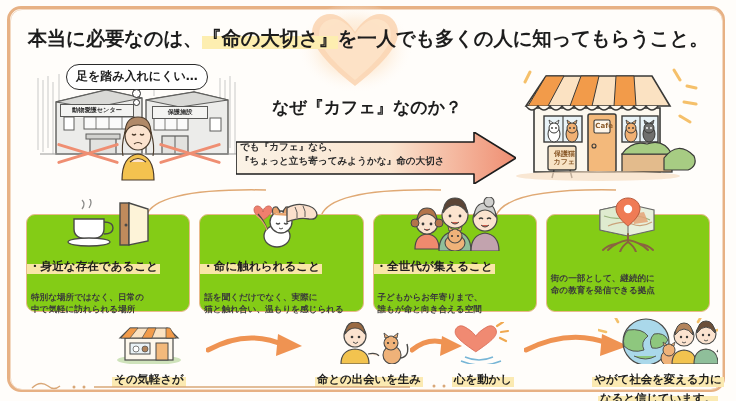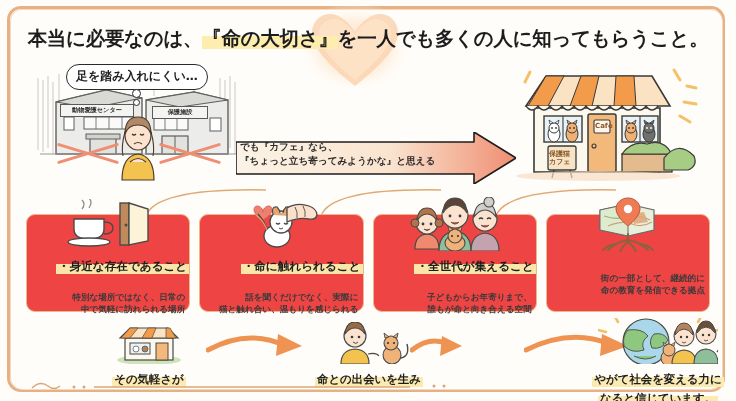--- a/index.html
+++ b/index.html
@@ -136,41 +136,41 @@
   .cafe-scene {
     position: absolute;
     left: 512px; top: 58px;
     width: 192px; height: 128px;
   }
   .cafe-sign {
     position: absolute;
     font-size: 7px;
     font-weight: bold;
     color: #8a5a2a;
-    text-align: left;
+    text-align: right;
     line-height: 1.15;
   }
 
   
   .cards {
     position: absolute;
     left: 26px; top: 214px;
     width: 684px; height: 98px;
     display: flex;
     gap: 9px;
   }
   .card {
     position: relative;
     flex: 1 1 0;
-    background: #ef4444;
+    background: #84cc16;
     border: 1.8px solid #e9b98c;
     border-radius: 9px;
     box-sizing: border-box;
     padding-top: 40px;
-    text-align: right;
+    text-align: left;
   }
   .card-title {
     font-size: 11.6px;
     font-weight: bold;
     color: #1d1d1d;
     white-space: nowrap;
     display: inline-block;
     background: linear-gradient(to bottom, rgba(255,255,255,0) 32%, #f9e6a8 32%, #f9e6a8 98%, rgba(255,255,255,0) 98%);
     padding: 0 2px;
   }
@@ -304,34 +304,35 @@
     <div class="cross" style="left:124px; top:90px; width:64px; transform:rotate(17deg);"></div>
 
     <div class="bld-label" style="left:26px; top:42px; width:68px;">動物愛護センター</div>
     <div class="bld-label" style="left:118px; top:44px; width:50px;">保護施設</div>
 
     <div class="bubble">足を踏み入れにくい…</div>
     <div class="bubble-dot" style="left:98px; top:27px; width:7px; height:7px;"></div>
     <div class="bubble-dot" style="left:99px; top:37px; width:5px; height:5px;"></div>
   </div>
 
+  <div class="why-title">なぜ『カフェ』なのか？</div>
 
   <svg class="big-arrow" viewBox="0 0 280 52">
     <defs>
       <linearGradient id="ag" x1="0" y1="0" x2="1" y2="0">
         <stop offset="0%" stop-color="#fbf3e6"></stop>
         <stop offset="55%" stop-color="#fae4cf"></stop>
         <stop offset="100%" stop-color="#ef8e72"></stop>
       </linearGradient>
     </defs>
     <polygon points="0,10 238,10 238,0 280,26 238,52 238,42 0,42" fill="url(#ag)" stroke="#1d1d1d" stroke-width="1.6" stroke-linejoin="round"></polygon>
   </svg>
   <div class="arrow-text">
     <div>でも『カフェ』なら、</div>
-    <div>『ちょっと立ち寄ってみようかな』と思える</div>
+    <div>『ちょっと立ち寄ってみようかな』命の大切さ</div>
   </div>
 
   <div class="cafe-scene">
     <svg width="192" height="128" viewBox="0 0 192 128">
 
       <g stroke="#f5c06a" stroke-width="3" stroke-linecap="round">
         <line x1="162" y1="12" x2="168" y2="22"></line>
         <line x1="175" y1="28" x2="184" y2="30"></line>
         <line x1="172" y1="44" x2="184" y2="46"></line>
         <line x1="168" y1="58" x2="178" y2="64"></line>
@@ -594,20 +595,35 @@
         </g>
       </svg>
       <div><span class="flow-label">命との出会いを生み</span></div>
     </div>
 
     <svg style="position:absolute;left:372px;top:10px;" width="56" height="28" viewBox="0 0 56 28">
       <path d="M2 18 q18 -14 36 -6" fill="none" stroke="#ef9352" stroke-width="5" stroke-linecap="round"></path>
       <polygon points="32,4 52,14 30,24" fill="#ef9352"></polygon>
     </svg>
 
+    <div class="flow-step" style="left:390px; top:0; width:110px;">
+      <svg width="60" height="42" viewBox="0 0 60 42">
+        <g stroke="#f0a84f" stroke-width="2.2" stroke-linecap="round">
+          <line x1="44" y1="4" x2="50" y2="0"></line>
+          <line x1="48" y1="10" x2="55" y2="9"></line>
+          <line x1="47" y1="16" x2="53" y2="19"></line>
+        </g>
+        <path d="M30 30 C12 18 6 12 6 7 C6 1 12 -2 17 1 C21 3 28 8 30 12 C32 8 39 3 43 1 C48 -2 54 1 54 7 C54 12 48 18 30 30 Z" transform="translate(-3,4) scale(0.86)" fill="#f08a72" stroke="#d86c56" stroke-width="1"></path>
+        <g fill="none" stroke="#78b6d6" stroke-width="1.4">
+          <path d="M12 35 q14 6 28 0"></path>
+          <path d="M8 39 q20 8 40 0"></path>
+        </g>
+      </svg>
+      <div><span class="flow-label">心を動かし</span></div>
+    </div>
 
     <svg style="position:absolute;left:486px;top:6px;" width="110" height="32" viewBox="0 0 110 32">
       <path d="M2 22 q44 -22 84 -6" fill="none" stroke="#ef9352" stroke-width="5" stroke-linecap="round"></path>
       <polygon points="78,6 104,18 76,28" fill="#ef9352"></polygon>
     </svg>
 
     <div class="flow-step" style="left:546px; top:-4px; width:148px;">
       <svg width="120" height="46" viewBox="0 0 120 46">
         <g stroke="#f3c06a" stroke-width="2.6" stroke-linecap="round">
           <line x1="20" y1="4" x2="16" y2="-3"></line>

